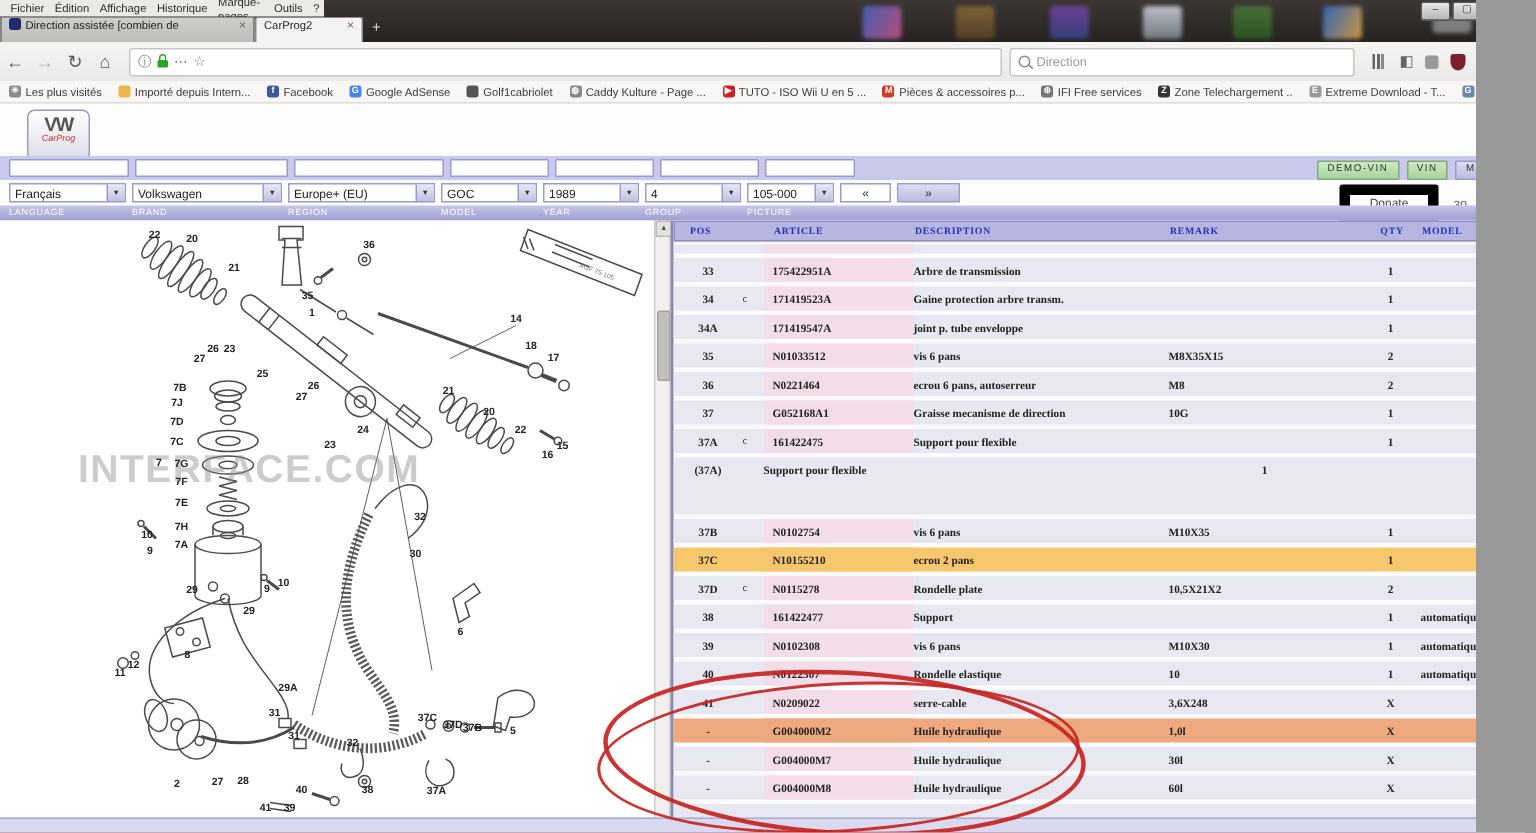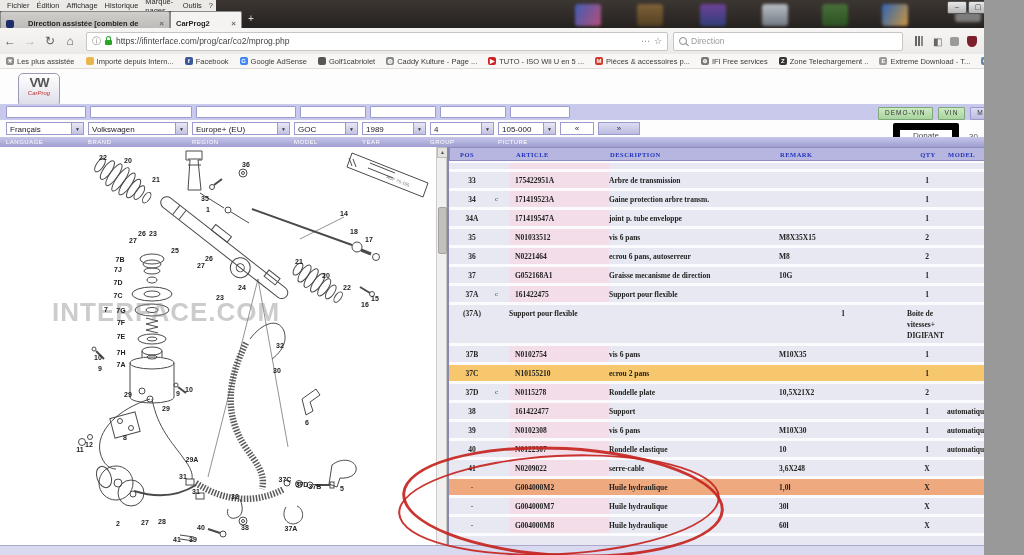--- a/index.html
+++ b/index.html
@@ -12,22 +12,22 @@
   #wincontrols{position:absolute;right:3px;top:1px;display:flex;gap:1px;z-index:30;}
   .winbtn{width:18px;height:11px;background:linear-gradient(#e8e8e8,#b5b5b5);border:1px solid #555;
     border-radius:2px;font-size:7px;line-height:9px;text-align:center;color:#333;}
   .winbtn.close{width:30px;background:linear-gradient(#e46a5a,#b02010);color:#fff;}
   
   #menubar{position:absolute;left:0;top:0;width:212px;height:11px;background:#eceae7;
     font-size:7.5px;color:#2b2b2b;display:flex;align-items:center;padding-left:4px;gap:1px;z-index:5;}
   #menubar span{padding:0 3px;}
   
   #tabbar{position:absolute;left:0;top:11px;width:268px;height:17px;z-index:5;display:flex;}
-  .tab{height:17px;display:flex;align-items:flex-end;gap:14px;padding:0 5px;font-size:7.5px;color:#222;
-    border:1px solid #8a8a8a;border-bottom:none;border-radius:2px 2px 0 0;box-sizing:border-box;font-weight:bold;}
+  .tab{height:17px;display:flex;align-items:flex-start;gap:3px;padding:0 5px;font-size:7.5px;color:#222;
+    border:1px solid #8a8a8a;border-bottom:none;border-radius:2px 2px 0 0;box-sizing:border-box;}
   .tab.inactive{width:170px;background:linear-gradient(#cfcecb,#bdbcb9);}
   .tab.active{width:72px;background:#f4f3f1;}
   .tab .title{flex:1;overflow:hidden;white-space:nowrap;}
   .tab .fav{width:8px;height:8px;border-radius:2px;background:#1c2d6b;flex:none;}
   .tab .x{color:#666;font-size:8px;}
   .newtab{width:18px;height:17px;font-size:10px;color:#ddd;text-align:center;line-height:16px;}
   
   #navbar{position:absolute;left:0;top:28px;width:1024px;height:26px;background:linear-gradient(#f6f5f3,#eceae8);
     border-bottom:1px solid #cfcdca;display:flex;align-items:center;z-index:4;}
   .navicon{font-size:12px;color:#5a5a5a;width:20px;text-align:center;}
@@ -179,42 +179,41 @@
   </div>
 
   <div id="navbar">
     <span class="navicon">←</span>
     <span class="navicon dim">→</span>
     <span class="navicon">↻</span>
     <span class="navicon">⌂</span>
     <div id="urlbar">
       <span class="info">ⓘ</span>
       <span class="lockbody"></span>
-      <span class="url">https://ifinterface.com/prog/car/co2/mprog.php</span>
       <span class="dots">⋯</span>
       <span class="star">☆</span>
     </div>
     <div id="searchbar">
       <span class="mag"></span>
       <span>Direction</span>
     </div>
     <div id="rightbtns">
       <span class="libicon"></span>
       <span class="sideicon">◧</span>
       <span class="extnicon"></span>
       <span class="shieldicon"></span>
       <span class="hamb">≡</span>
     </div>
   </div>
 
   <div id="bookmarks">
 
       <span class="bm">
         <span class="bmicon" style="background-color: rgb(138, 138, 138);">✳</span>
-        <span>Les plus assistée</span>
+        <span>Les plus visités</span>
       </span>
 
       <span class="bm">
         <span class="bmicon" style="background-color: rgb(232, 182, 76);"></span>
         <span>Importé depuis Intern...</span>
       </span>
 
       <span class="bm">
         <span class="bmicon" style="background-color: rgb(59, 89, 152);">f</span>
         <span>Facebook</span>
@@ -712,23 +711,20 @@
           <div class="qty">1</div>
           <div class="model"></div>
         </div>
 
         <div class="trow tall">
           <div class="pos">(37A)</div>
           <div class="cc"></div>
           <div class="desc">Support pour flexible</div>
           <div class="remark"></div>
           <div class="qty">1</div>
-          <div class="model">Boite de
-vitesses+
-DIGIFANT</div>
         </div>
 
         <div class="trow">
           <div class="pos">37B</div>
           <div class="cc"></div>
           <div class="article">N0102754</div>
           <div class="desc">vis 6 pans</div>
           <div class="remark">M10X35</div>
           <div class="qty">1</div>
           <div class="model"></div>

